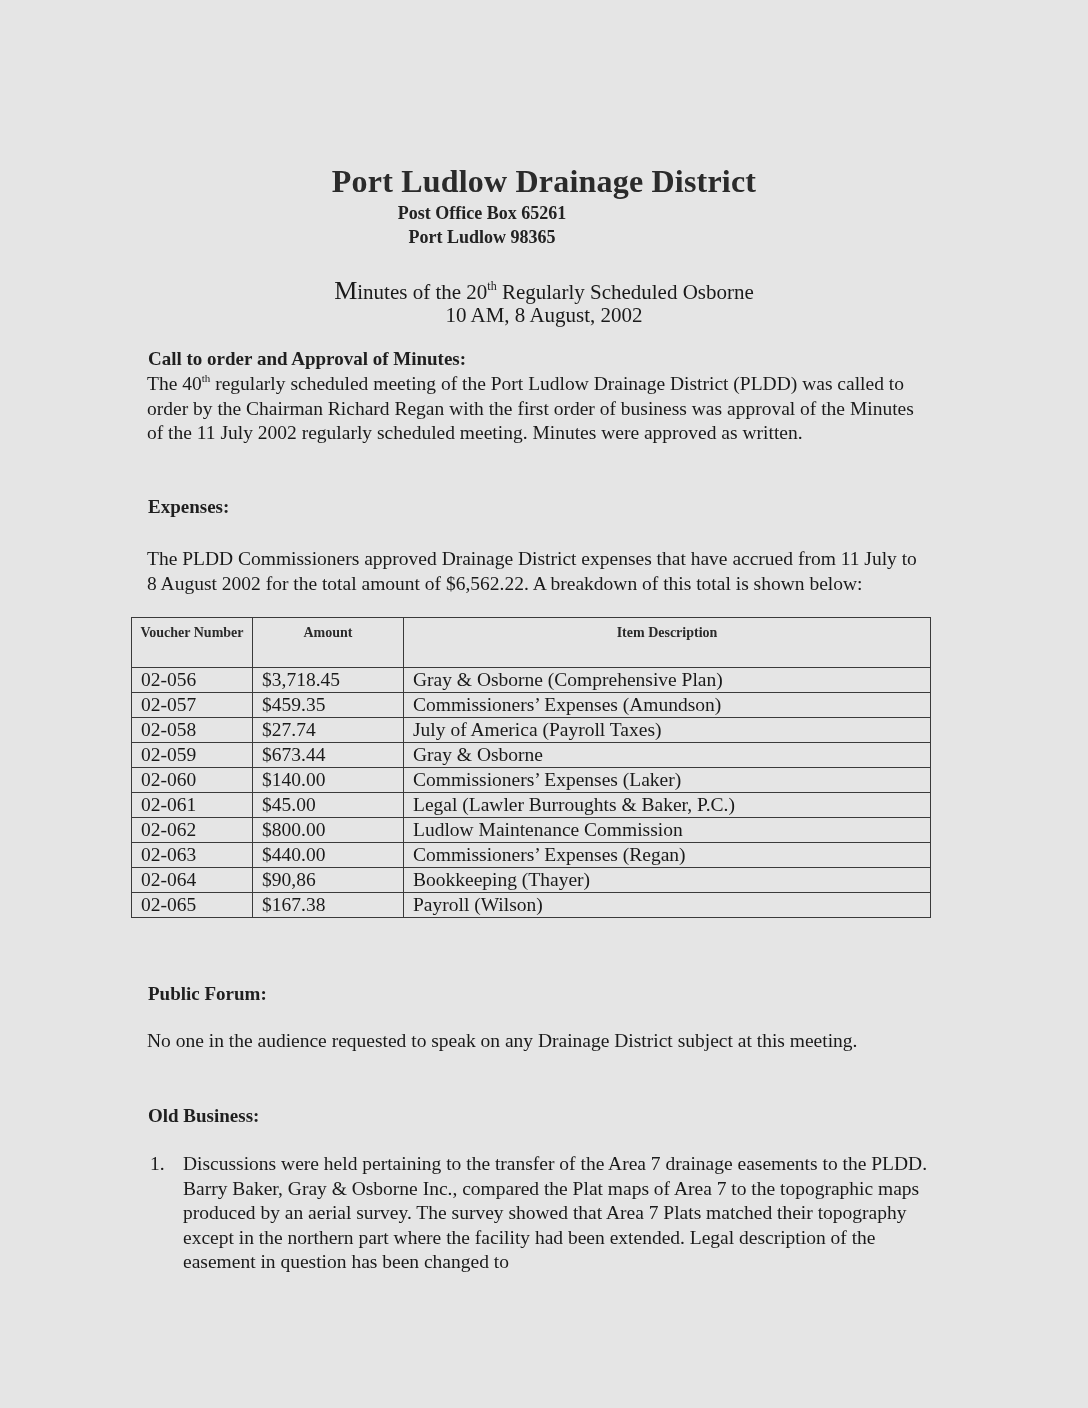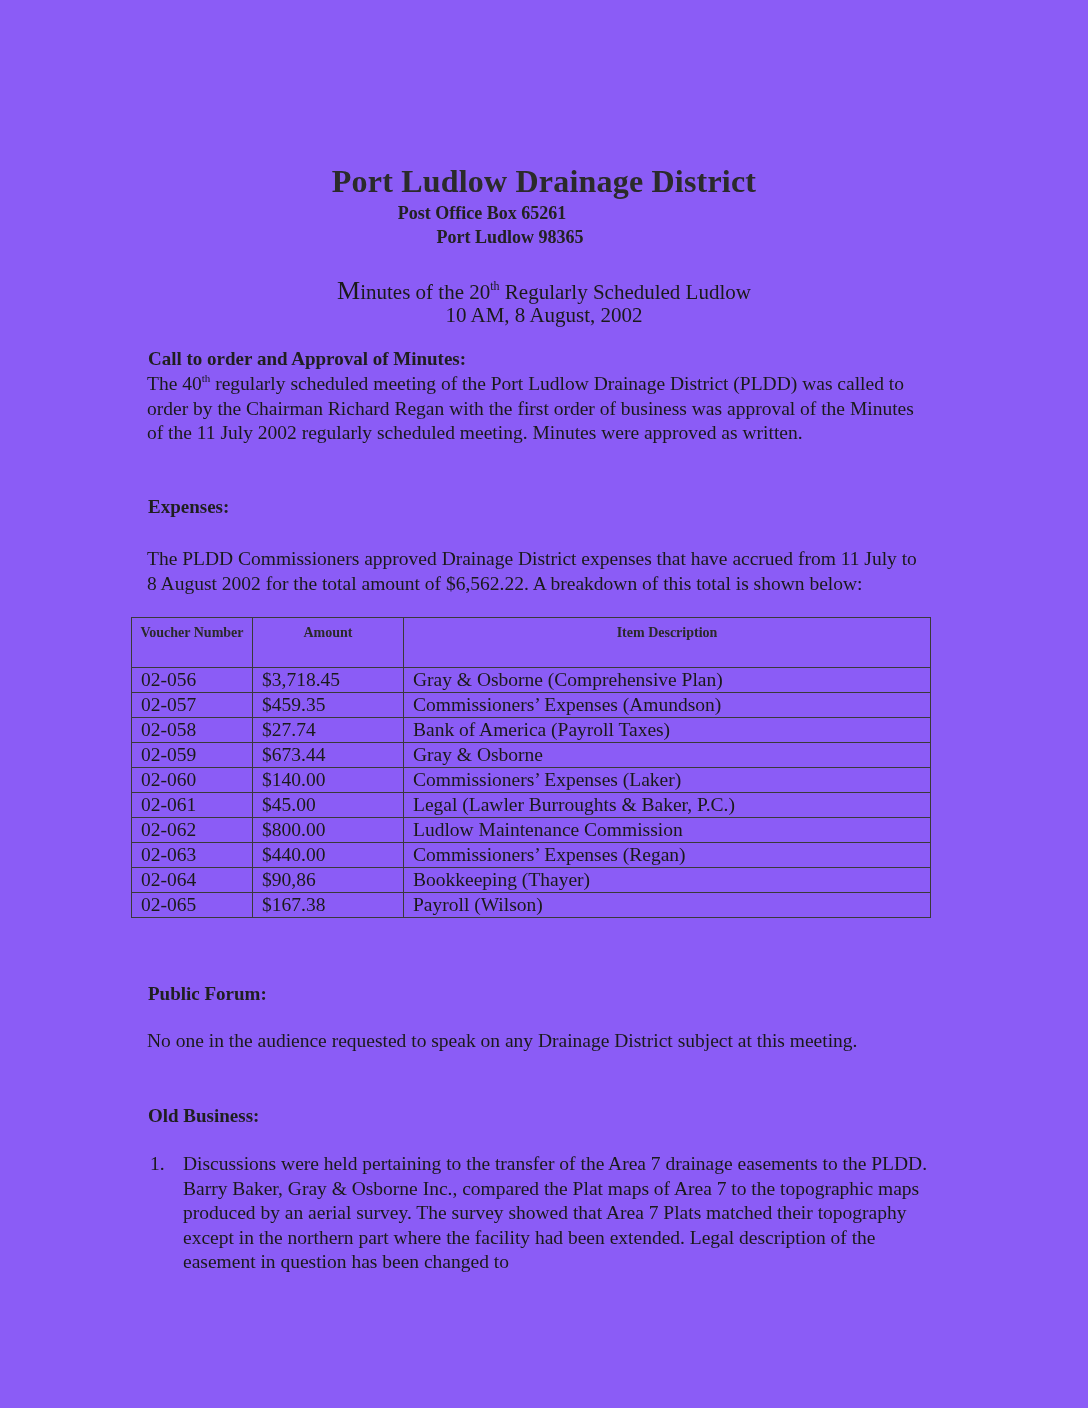--- a/index.html
+++ b/index.html
@@ -13,41 +13,41 @@
       position: relative;
       overflow: hidden;
       font-family: "Liberation Serif", "DejaVu Serif", serif;
       color: #1a1a1a;
     }
     .page {
       position: absolute;
       left: 0; top: 0;
       width: 1088px;
       height: 1408px;
-      background: #8b5cf6;
+      background: #e5e5e5;
     }
     .center { text-align: center; }
     .title {
       position: absolute;
       left: 0; width: 1088px;
       top: 163px;
       font-size: 32px;
       font-weight: bold;
       color: #2b2b2b;
       letter-spacing: 0.2px;
     }
     .addr1, .addr2 {
       position: absolute;
       left: 0; width: 964px;
       font-size: 18px;
       font-weight: bold;
       color: #222;
     }
     .addr1 { top: 203px; }
-    .addr2 { top: 227px; padding-left: 28px; }
+    .addr2 { top: 227px; }
     .subtitle {
       position: absolute;
       left: 0; width: 1088px;
       top: 276px;
       font-size: 21px;
       color: #1a1a1a;
     }
     .subtitle .big-m { font-size: 26px; }
     .subtitle sup { font-size: 12px; vertical-align: 9px; line-height: 0; }
     .subdate {
@@ -125,21 +125,21 @@
   </style>
 </head>
 <body>
 
 <div class="page">
 
   <div class="title center">Port Ludlow Drainage District</div>
   <div class="addr1 center">Post Office Box 65261</div>
   <div class="addr2 center">Port Ludlow 98365</div>
 
-  <div class="subtitle center"><span class="big-m">M</span><span>inutes of the 20</span><sup>th</sup><span> Regularly Scheduled Ludlow</span></div>
+  <div class="subtitle center"><span class="big-m">M</span><span>inutes of the 20</span><sup>th</sup><span> Regularly Scheduled Osborne</span></div>
   <div class="subdate center">10 AM, 8 August, 2002</div>
 
   <div class="heading" style="top:348px;">Call to order and Approval of Minutes:</div>
   <div class="para" style="top:372px;"><span>The 40</span><sup>th</sup><span> regularly scheduled meeting of the Port Ludlow Drainage District (PLDD) was called to order by the Chairman Richard Regan with the first order of business was approval of the Minutes of the 11 July 2002 regularly scheduled meeting.  Minutes were approved as written.</span></div>
 
   <div class="heading" style="top:496px;">Expenses:</div>
   <div class="para" style="top:520px;margin-top:27px;">The PLDD Commissioners approved Drainage District expenses that have accrued from 11 July to 8 August 2002 for the total amount of $6,562.22.  A breakdown of this total is shown below:</div>
 
   <table class="expense-table">
     <thead>
@@ -156,21 +156,21 @@
         <td>Gray &amp; Osborne (Comprehensive Plan)</td>
       </tr>
       <tr>
         <td>02-057</td>
         <td>$459.35</td>
         <td>Commissioners’ Expenses (Amundson)</td>
       </tr>
       <tr>
         <td>02-058</td>
         <td>$27.74</td>
-        <td>Bank of America (Payroll Taxes)</td>
+        <td>July of America (Payroll Taxes)</td>
       </tr>
       <tr>
         <td>02-059</td>
         <td>$673.44</td>
         <td>Gray &amp; Osborne</td>
       </tr>
       <tr>
         <td>02-060</td>
         <td>$140.00</td>
         <td>Commissioners’ Expenses (Laker)</td>

